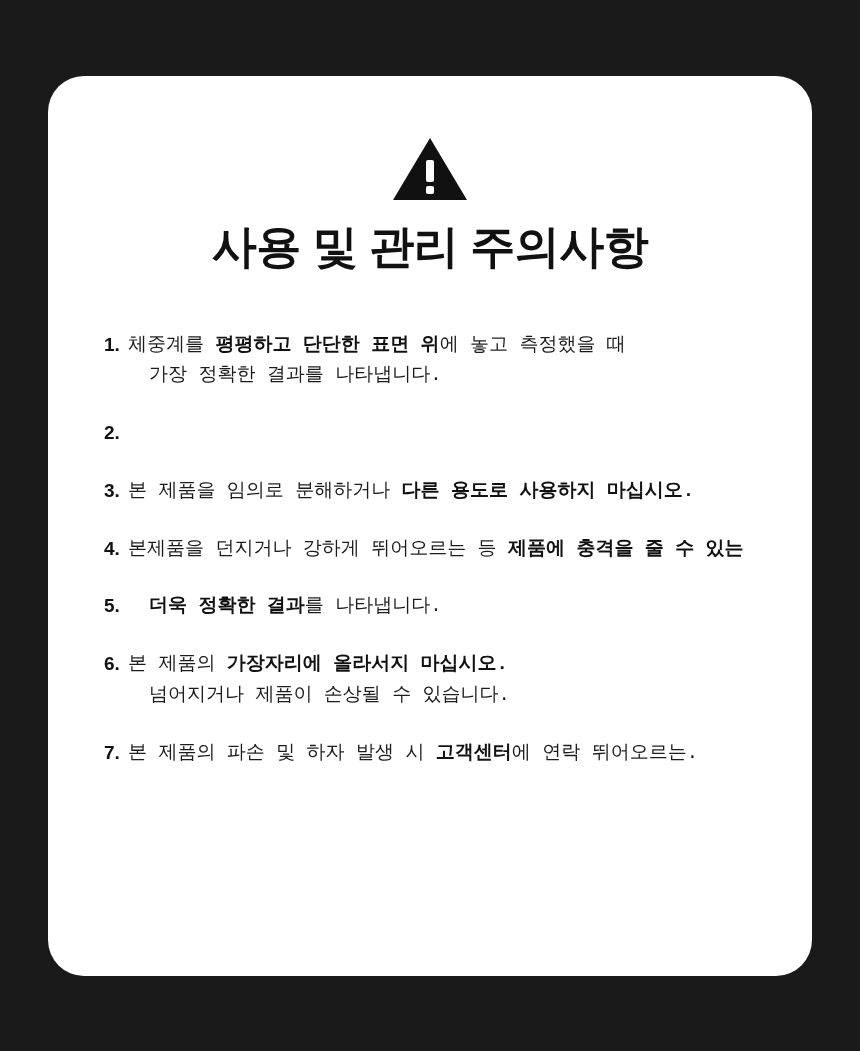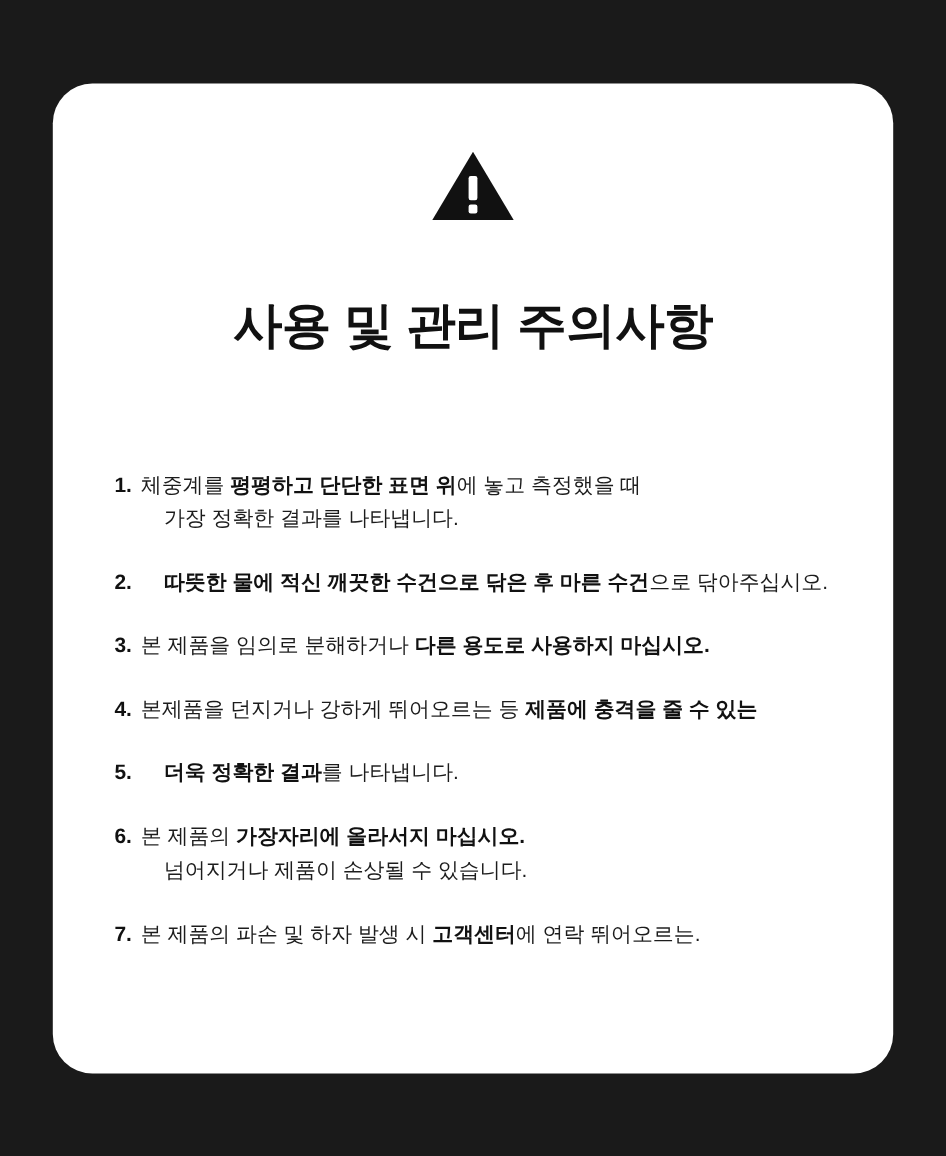--- a/index.html
+++ b/index.html
@@ -25,21 +25,20 @@
   .card {
     width: 764px;
     height: 900px;
     background: #ffffff;
     border-radius: 36px;
     box-sizing: border-box;
     padding: 52px 56px 44px 56px;
     display: flex;
     flex-direction: column;
     align-items: center;
-    gap: 48px;
   }
   .warn-icon {
     margin-top: 8px;
     margin-bottom: 14px;
     display: block;
   }
   .title {
     font-size: 45px;
     font-weight: 700;
     color: #111111;
@@ -73,20 +72,21 @@
     text-align: left;
   }
   .lines {
     flex: 1 1 auto;
   }
   .line {
     font-size: 19px;
     line-height: 1.62;
     color: #1c1c1c;
     white-space: nowrap;
+    font-family: Liberation Mono, monospace;
   }
   .line.indent {
     padding-left: 21px;
   }
   .b {
     font-weight: 700;
     color: #111111;
   }
 </style>
 </head>
@@ -109,21 +109,20 @@
         <li class="item">
           <span class="num">1.</span>
           <div class="lines">
             <div class="line"><span>체중계를 </span><span class="b">평평하고 단단한 표면 위</span><span>에 놓고 측정했을 때</span></div>
             <div class="line indent"><span>가장 정확한 결과를 나타냅니다.</span></div>
           </div>
         </li>
         <li class="item">
           <span class="num">2.</span>
           <div class="lines">
-            <div class="line indent"><span class="b">따뜻한 물에 적신 깨끗한 수건으로 닦은 후 마른 수건</span><span>으로 닦아주십시오.</span></div>
           </div>
         </li>
         <li class="item">
           <span class="num">3.</span>
           <div class="lines">
             <div class="line"><span>본 제품을 임의로 분해하거나 </span><span class="b">다른 용도로 사용하지 마십시오.</span></div>
           </div>
         </li>
         <li class="item">
           <span class="num">4.</span>

